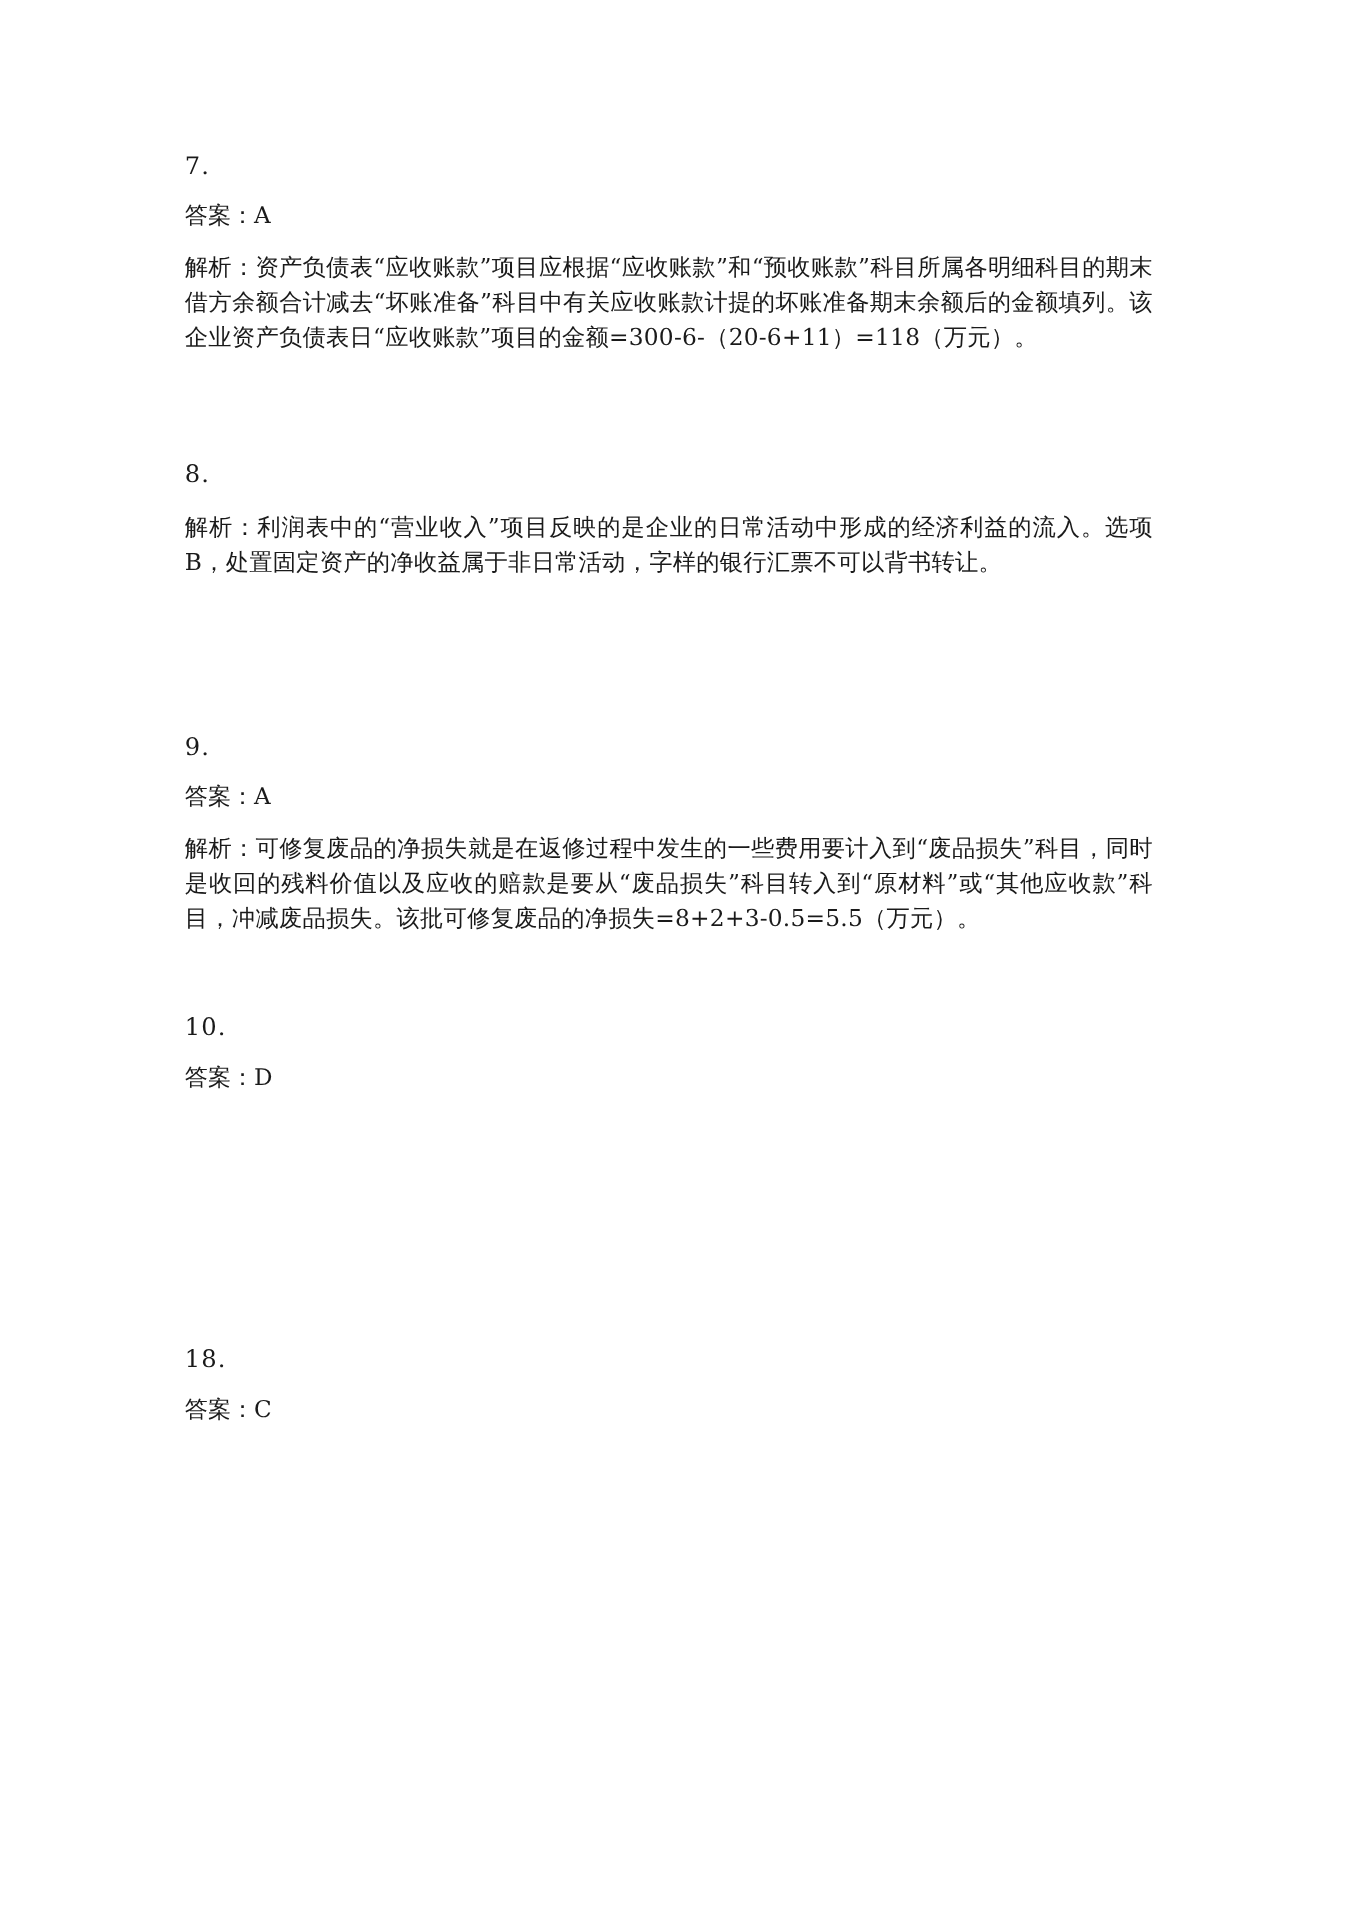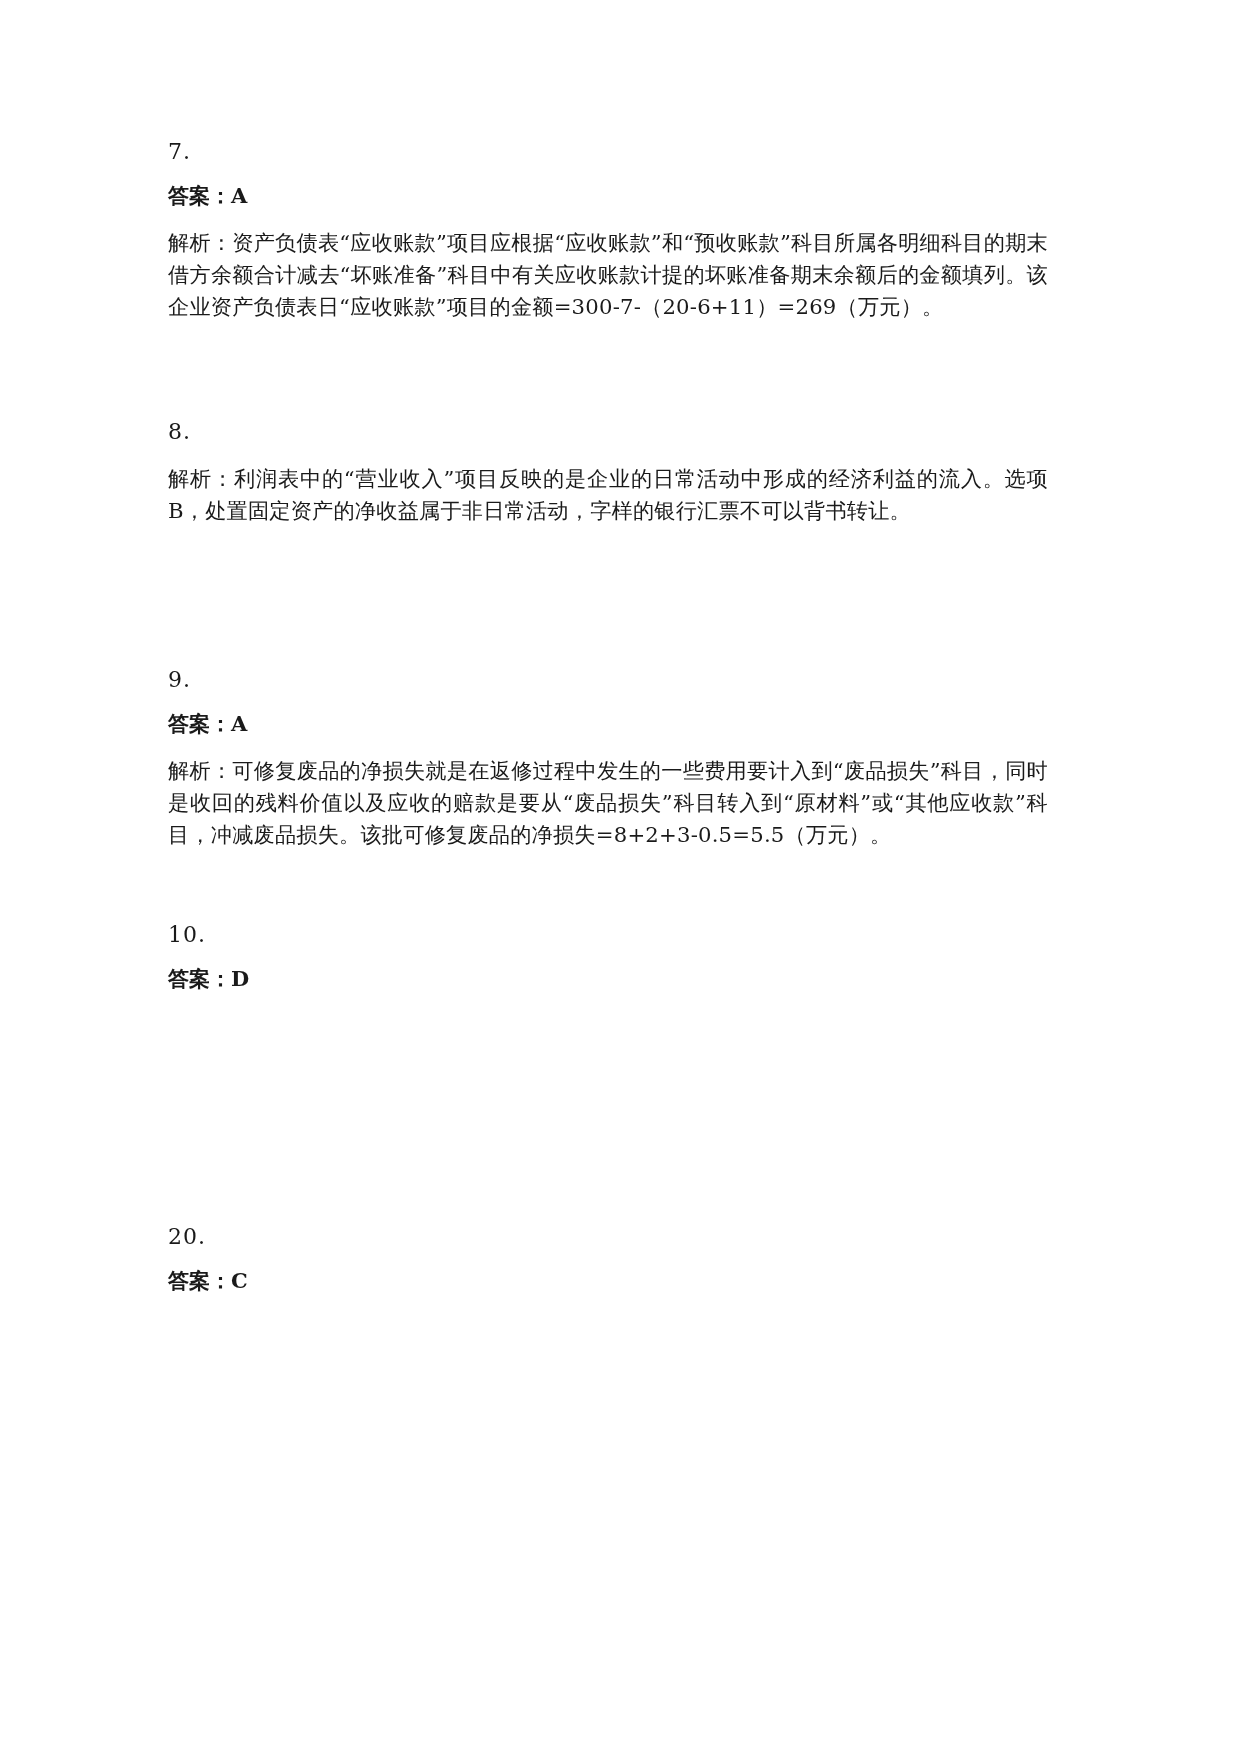--- a/index.html
+++ b/index.html
@@ -31,56 +31,55 @@
     line-height: 30px;
     height: 30px;
     margin: 0;
     letter-spacing: 1px;
   }
   .answer {
     font-size: 21px;
     line-height: 30px;
     margin-top: 14px;
     height: 30px;
-    font-weight: bold;
   }
   .analysis {
     font-size: 21.2px;
     line-height: 32px;
     margin-top: 16px;
     text-align: justify;
     text-align-last: left;
     letter-spacing: 0.2px;
   }
 </style>
 </head>
 <body>
 
 <div class="page">
 
   <div class="item" style="top:137px;">
     <div class="qnum">7.</div>
     <div class="answer">答案：A</div>
-    <div class="analysis">解析：资产负债表“应收账款”项目应根据“应收账款”和“预收账款”科目所属各明细科目的期末借方余额合计减去“坏账准备”科目中有关应收账款计提的坏账准备期末余额后的金额填列。该企业资产负债表日“应收账款”项目的金额=300-7-（20-6+11）=269（万元）。</div>
+    <div class="analysis">解析：资产负债表“应收账款”项目应根据“应收账款”和“预收账款”科目所属各明细科目的期末借方余额合计减去“坏账准备”科目中有关应收账款计提的坏账准备期末余额后的金额填列。该企业资产负债表日“应收账款”项目的金额=300-6-（20-6+11）=118（万元）。</div>
   </div>
 
   <div class="item" style="top:417px;">
     <div class="qnum">8.</div>
     <div class="analysis">解析：利润表中的“营业收入”项目反映的是企业的日常活动中形成的经济利益的流入。选项B，处置固定资产的净收益属于非日常活动，字样的银行汇票不可以背书转让。</div>
   </div>
 
   <div class="item" style="top:665px;">
     <div class="qnum">9.</div>
     <div class="answer">答案：A</div>
     <div class="analysis">解析：可修复废品的净损失就是在返修过程中发生的一些费用要计入到“废品损失”科目，同时是收回的残料价值以及应收的赔款是要从“废品损失”科目转入到“原材料”或“其他应收款”科目，冲减废品损失。该批可修复废品的净损失=8+2+3-0.5=5.5（万元）。</div>
   </div>
 
   <div class="item" style="top:920px;">
     <div class="qnum">10.</div>
     <div class="answer">答案：D</div>
   </div>
 
   <div class="item" style="top:1222px;">
-    <div class="qnum">20.</div>
+    <div class="qnum">18.</div>
     <div class="answer">答案：C</div>
   </div>
 
 </div>
 
 </body></html>

